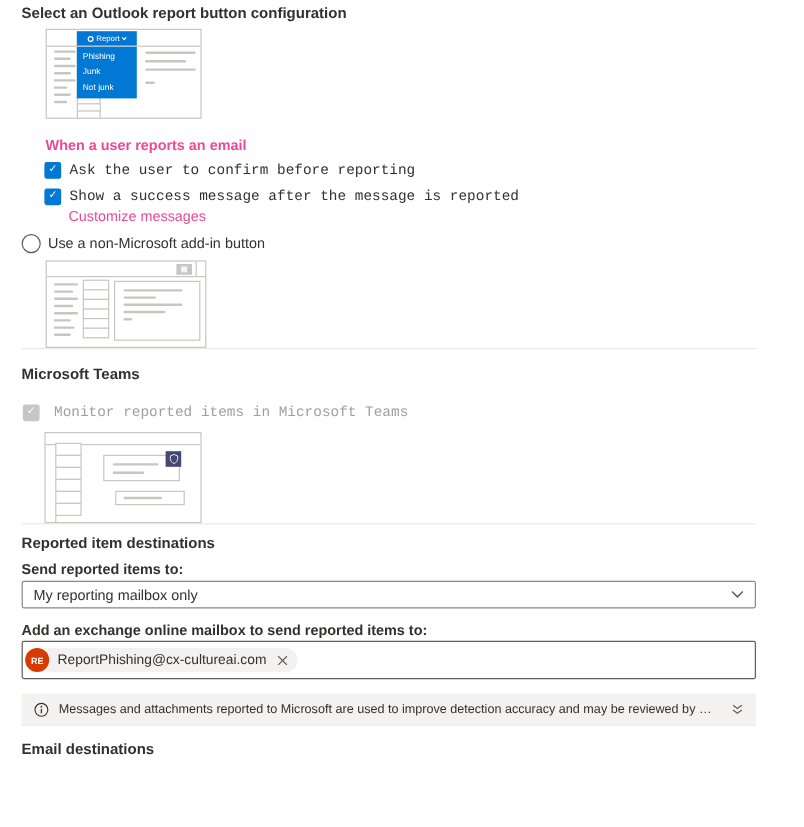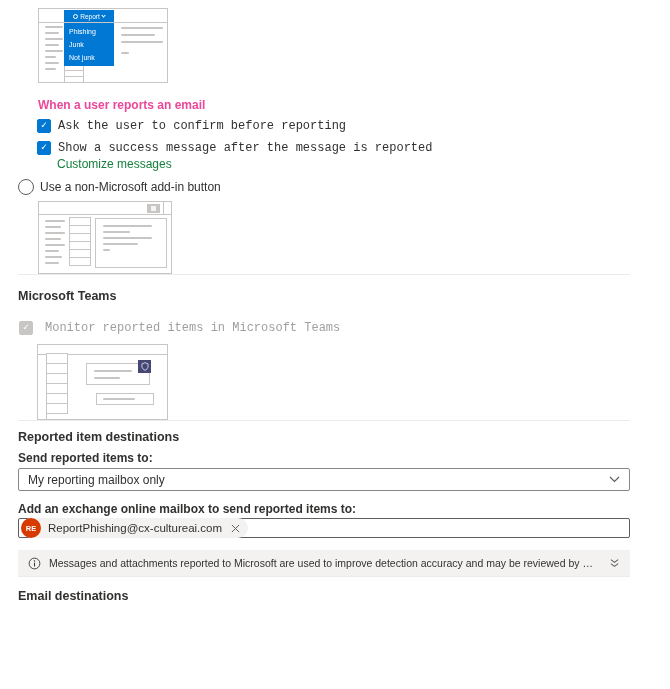--- a/index.html
+++ b/index.html
@@ -22,21 +22,21 @@
 
   
   .check-row { display:flex; align-items:center; gap:7px; height:16px; cursor:pointer;font-family:Liberation Mono, monospace; }
   .cb { width:14px; height:14px; border-radius:2px; display:flex; align-items:center; justify-content:center;
         font-size:10px; line-height:1; color:#fff; flex:0 0 auto; }
   .cb.checked { background:#0078d4; border:1px solid #0078d4; }
   .cb.disabled { background:#c8c6c4; border:1px solid #c8c6c4; }
   .cb::before { content:"\2713"; }
   .check-row.disabled { color:#a19f9d; cursor:default;gap:12px; }
 
-  .link { color:#15803d; font-size:12px; line-height:15px; text-decoration:none; display:inline-block; cursor:pointer; }
+  .link { color:#ec4899; font-size:12px; line-height:15px; text-decoration:none; display:inline-block; cursor:pointer; }
 
   
   .mock { position:relative; background:#fff; border:1px solid #c8c6c4; }
   .sk { background:#c8c6c4; height:2px; border-radius:1px; }
   .skcol { display:flex; flex-direction:column; }
   .hline { position:absolute; left:0; right:0; height:1px; background:#c8c6c4; }
 
   .outlook-mock { width:130px; height:75px; margin-left:20px; }
   .om-btn { position:absolute; left:25px; top:1px; width:50px; height:12px; background:#0078d4; color:#fff;
             font-size:6.5px; display:flex; align-items:center; justify-content:center; gap:2px; }
@@ -73,21 +73,21 @@
   .tm-bubble2 .sk { position:absolute; left:6px; top:4px; width:32px; }
 
   hr.divider { border:none; height:1px; background:#edebe9; margin:0; }
 
   .field-label { font-size:12px; font-weight:600; line-height:15px; color:#323130; }
 
   .dropdown { margin-top:2px; height:23px; width:612px; border:1px solid #8a8886; border-radius:2px;
               display:flex; align-items:center; padding:0 9px; cursor:pointer; background:#fff; }
   .dropdown .value { flex:1; font-size:12px; color:#323130; }
 
-  .mailbox-input { margin-top:1px; height:20px; width:612px; border:1px solid #605e5c; border-radius:2px;
+  .mailbox-input { margin-top:1px; height:32px; width:612px; border:1px solid #605e5c; border-radius:2px;
                    display:flex; align-items:center; padding:0 2px; background:#fff; }
   .chip { display:inline-flex; align-items:center; height:20px; border-radius:10px; background:#f3f2f1;
           padding-right:7px; gap:7px; max-width:100%; }
   .avatar { width:20px; height:20px; border-radius:50%; background:#d83b01; color:#fff; font-size:7.5px;
             font-weight:700; display:flex; align-items:center; justify-content:center; flex:0 0 auto; }
   .chip .email { font-size:11.5px; color:#323130; }
   .chip-x { display:flex; align-items:center; justify-content:center; width:12px; height:12px; cursor:pointer; }
 
   .banner { margin-top:12px; height:26px; width:612px; background:#f3f2f1; display:flex; align-items:center;
             gap:8px; padding:0 10px; }
@@ -99,20 +99,21 @@
   
   .mt5{margin-top:5px} .mt7{margin-top:7px} .mt8{margin-top:8px} .mt9{margin-top:6px}
   .mt11{margin-top:11px} .mt13{margin-top:13px} .mt14{margin-top:14px} .mt16{margin-top:16px}
   .ind20{margin-left:20px} .ind19{margin-left:19px} .ind39{margin-left:39px}
 </style>
 </head>
 <body>
 
 <div class="content">
 
+  <h3>Select an Outlook report button configuration</h3>
 
 
   
   <div class="mock outlook-mock mt5">
     <div class="hline" style="top:13px"></div>
     <div class="om-btn">
       <span class="om-info"></span>
       <span>Report</span>
       <span class="om-caret"></span>
     </div>

